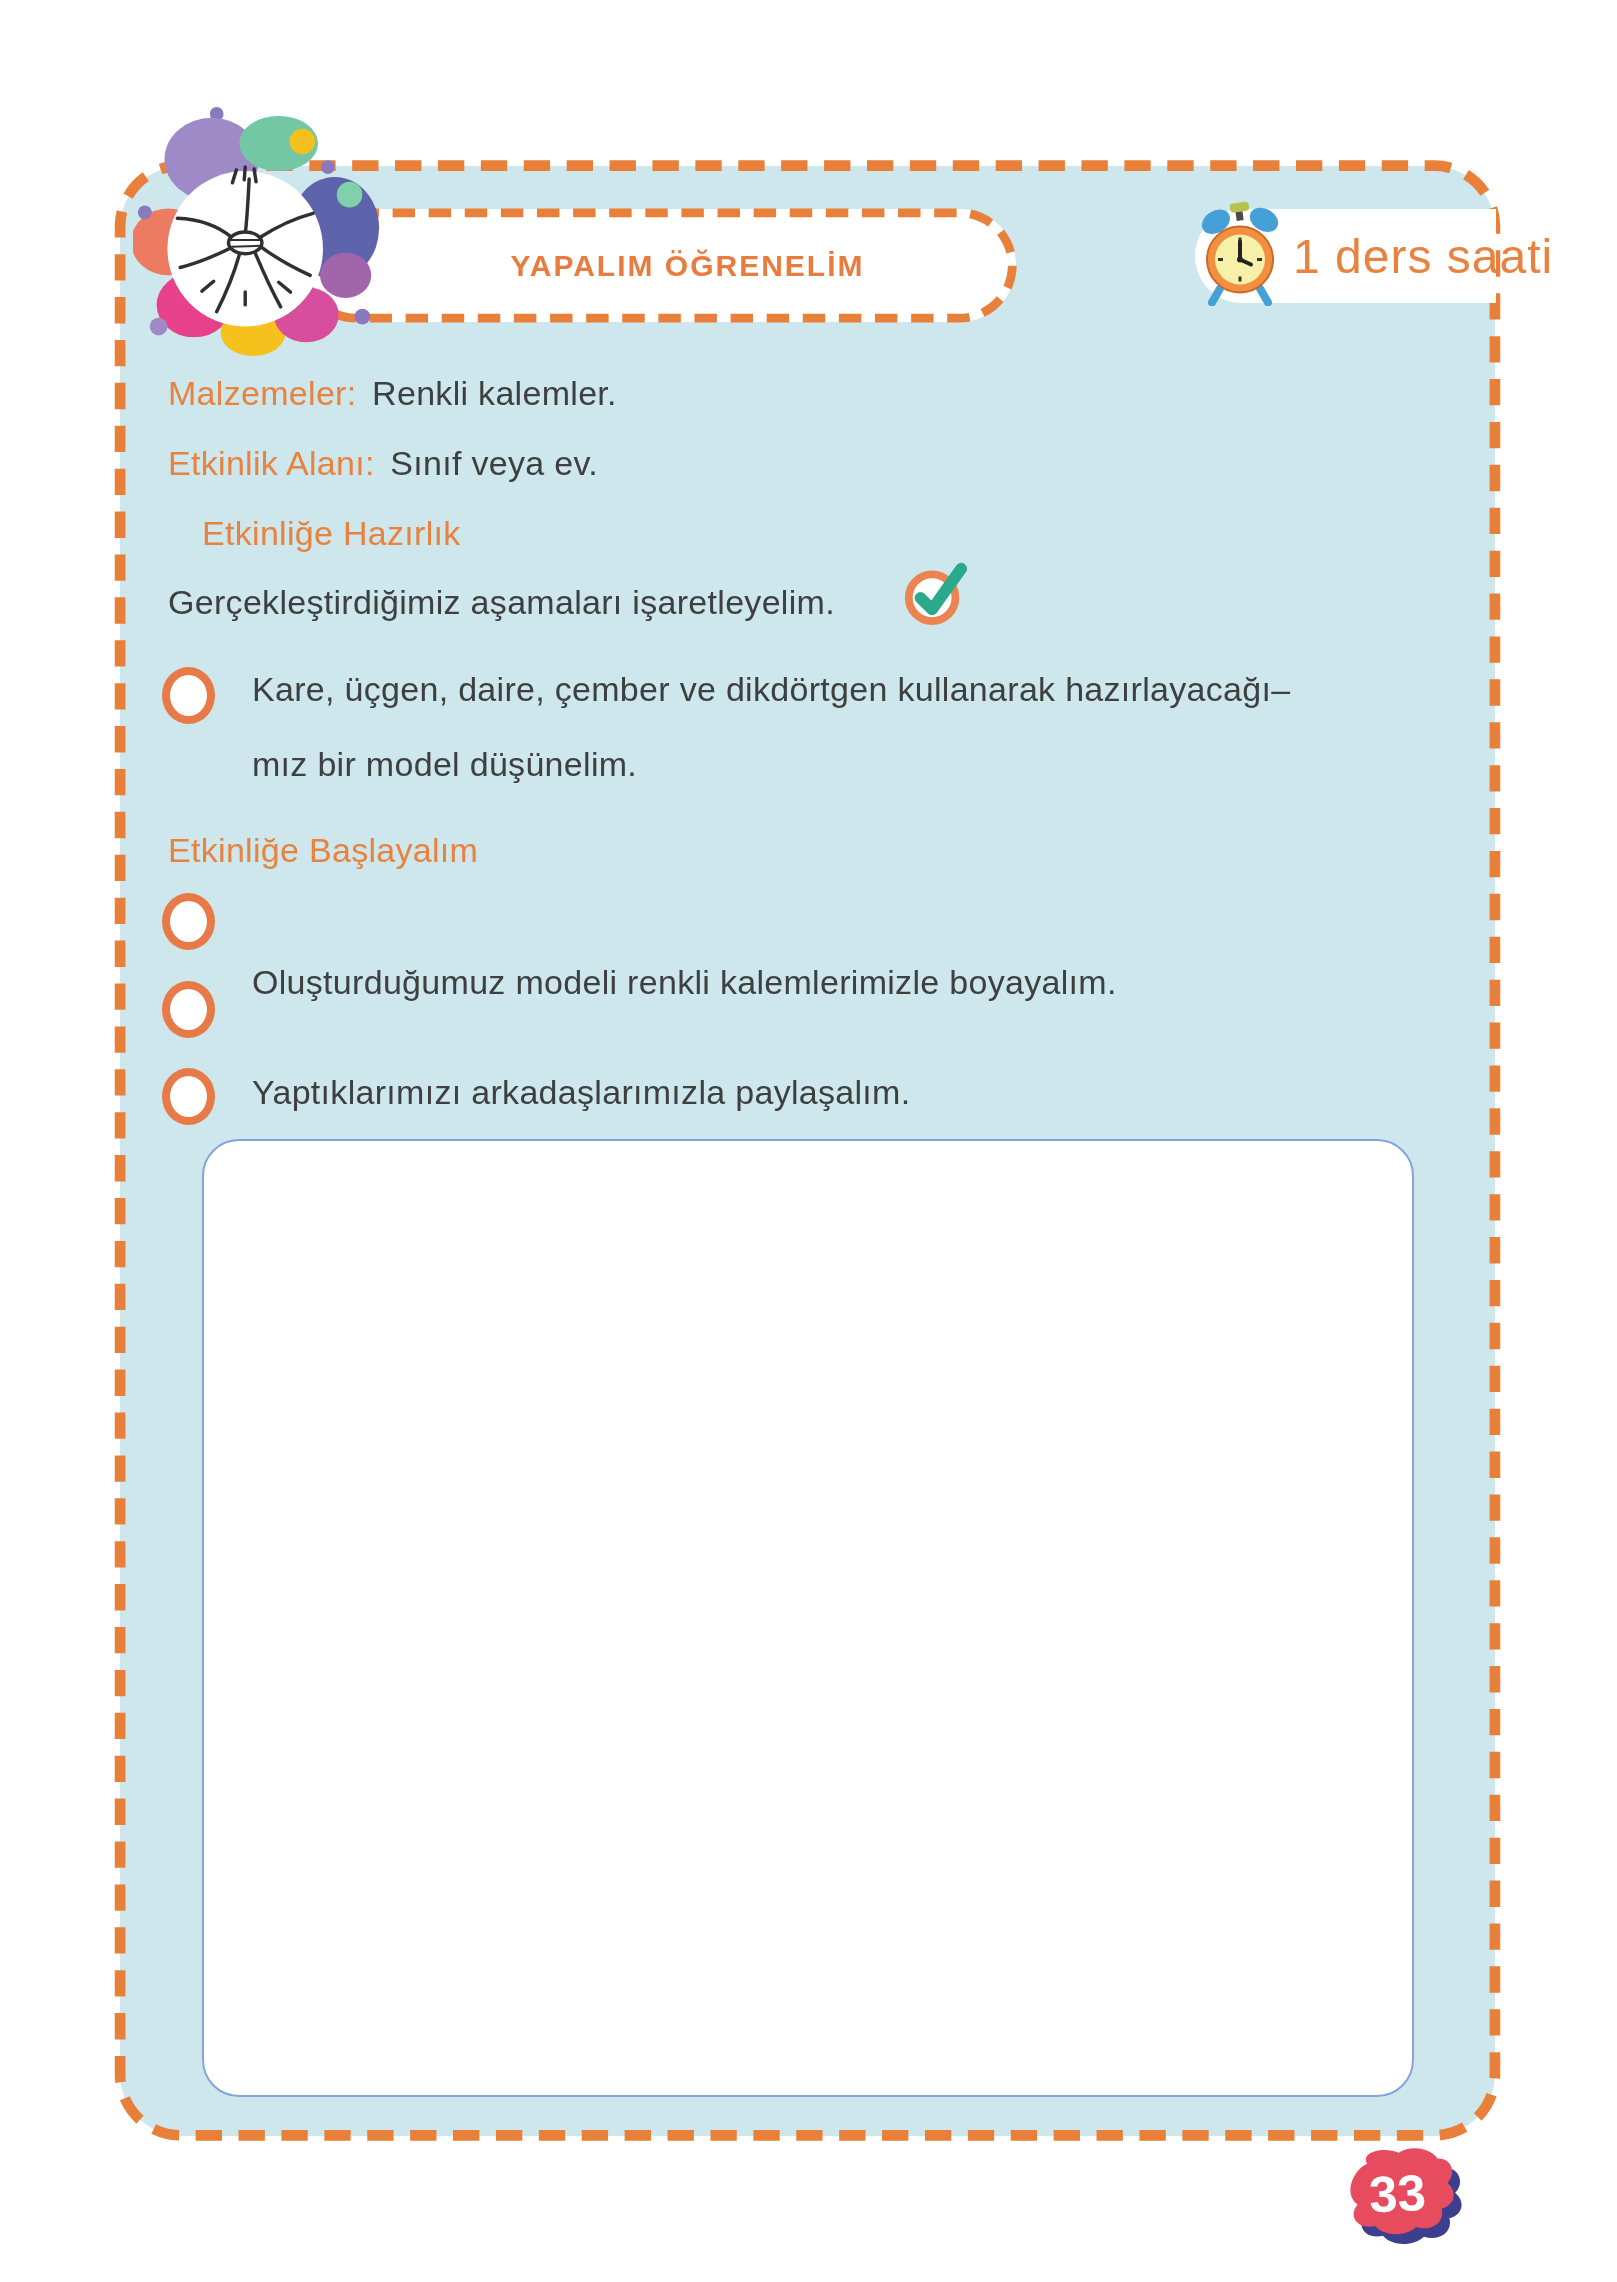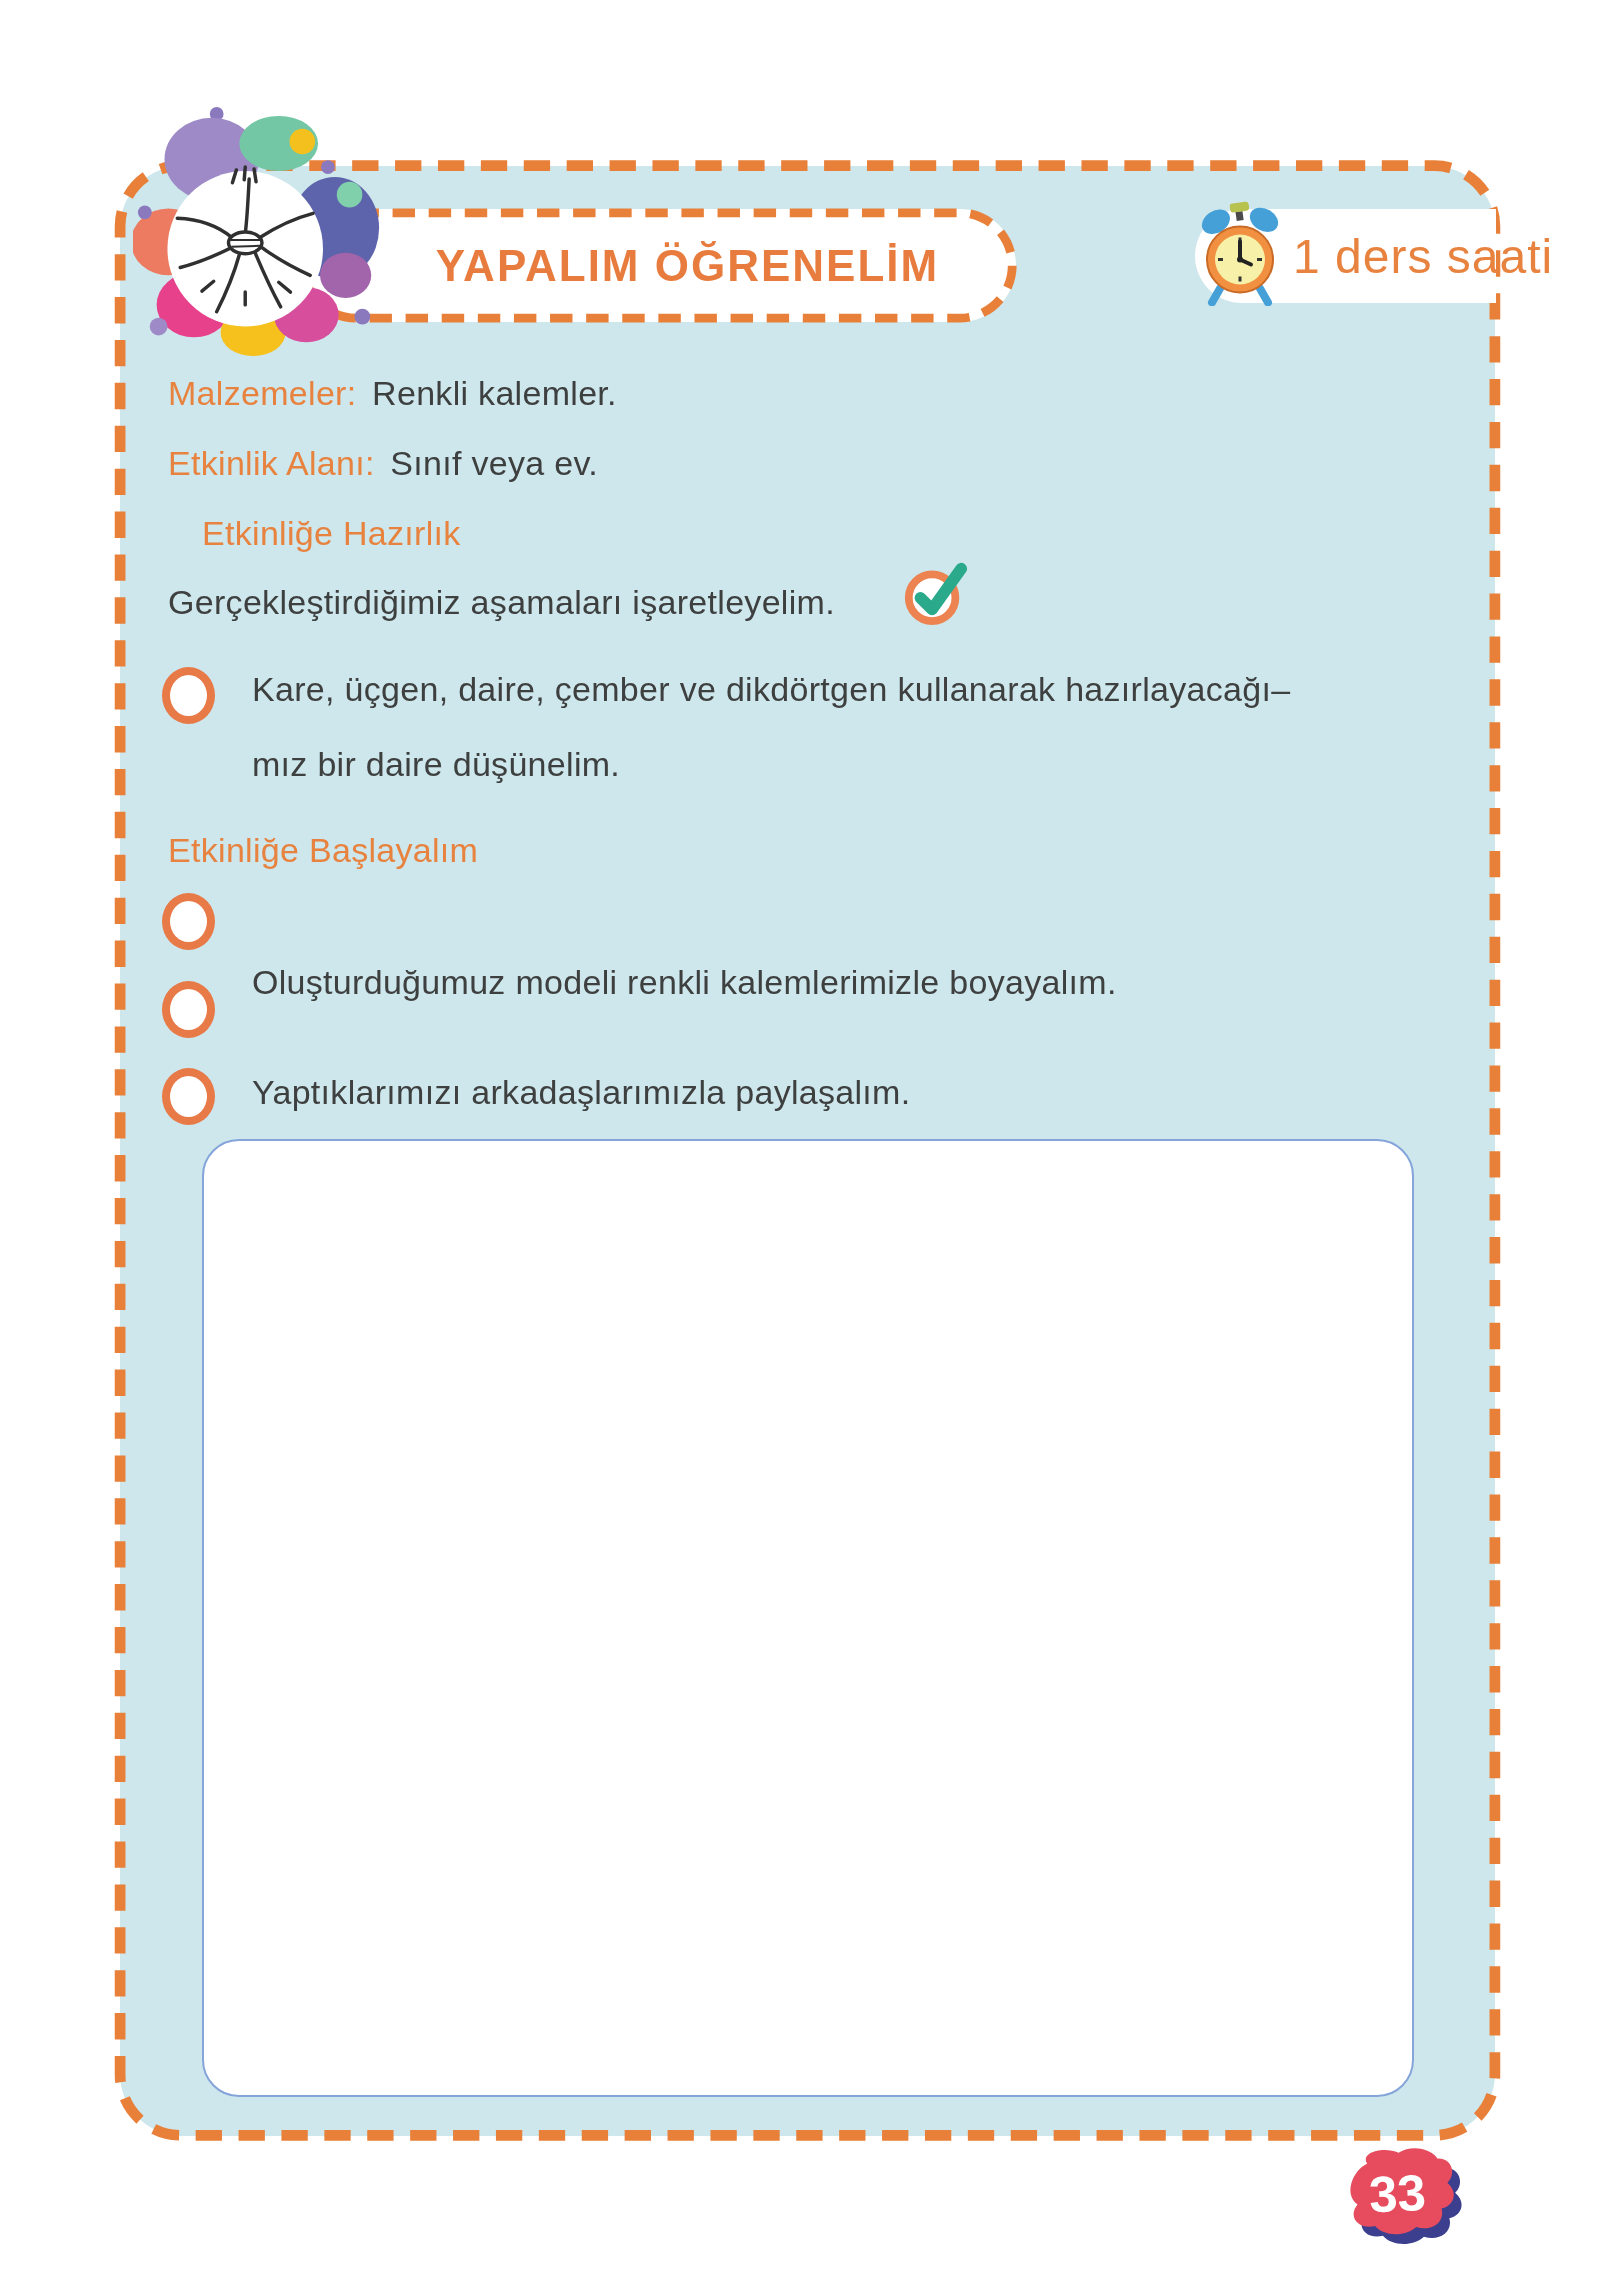--- a/index.html
+++ b/index.html
@@ -7,21 +7,21 @@
         font-family:"Liberation Sans",sans-serif;}
   .panel{position:absolute;left:120px;top:166px;width:1375px;height:1970px;
          background:#cde7ec;border-radius:62px;}
   .panel-border{position:absolute;left:109px;top:155px;width:1397px;height:1991px;pointer-events:none;}
 
   
   .title-pill{position:absolute;left:300px;top:209px;width:716px;height:113px;}
   .title-pill .bg{position:absolute;inset:0;background:#ffffff;border-radius:57px;}
   .title-pill svg{position:absolute;inset:-5.9px;width:728px;height:125px;}
   .title-text{position:absolute;inset:0;display:flex;align-items:center;justify-content:center;
-              padding-left:59px;color:#e87c3e;font-size:44px;font-weight:800;letter-spacing:2px;white-space:nowrap;}
+              padding-left:59px;color:#e87c3e;font-size:30px;font-weight:800;letter-spacing:2px;white-space:nowrap;}
   .time-pill{position:absolute;left:1195px;top:209px;width:301px;height:94px;background:#ffffff;
              border-radius:47px 0 0 47px;}
   .clock{position:absolute;left:0px;top:-7.8px;width:90px;height:105px;}
   .duration{position:absolute;left:98px;top:0;height:94px;display:flex;align-items:center;
             color:#e8823f;font-size:48px;letter-spacing:1px;white-space:nowrap;}
   .splash{position:absolute;left:133px;top:107px;width:252px;height:254px;}
 
   
   .t{position:absolute;font-size:34px;color:#3e3f3f;letter-spacing:0.3px;white-space:nowrap;line-height:1.1;}
   .orange{color:#e8823f;}
@@ -124,21 +124,21 @@
   <div class="t orange" style="left:168px;top:515px;margin-left:34px;">Etkinliğe Hazırlık</div>
 
   <div class="t" style="left:168px;top:584px;">Gerçekleştirdiğimiz aşamaları işaretleyelim.</div>
   <svg class="check-icon" viewBox="0 0 70 72">
     <circle cx="32" cy="43" r="24" fill="#ffffff" stroke="#ec8350" stroke-width="8"></circle>
     <path d="M20,43 L32,55 L62,13" fill="none" stroke="#2aa98b" stroke-width="12" stroke-linecap="round" stroke-linejoin="round"></path>
   </svg>
 
   <div class="check-circle" style="top:667px;"></div>
   <div class="t" style="left:252px;top:671px;">Kare, üçgen, daire, çember ve dikdörtgen kullanarak hazırlayacağı–</div>
-  <div class="t" style="left:252px;top:746px;">mız bir daire düşünelim.</div>
+  <div class="t" style="left:252px;top:746px;">mız bir model düşünelim.</div>
 
   <div class="t orange" style="left:168px;top:832px;">Etkinliğe Başlayalım</div>
 
   <div class="check-circle" style="top:893px;"></div>
 
   <div class="check-circle" style="top:981px;"></div>
   <div class="t" style="left:252px;top:964px;">Oluşturduğumuz modeli renkli kalemlerimizle boyayalım.</div>
 
   <div class="check-circle" style="top:1068px;"></div>
   <div class="t" style="left:252px;top:1074px;">Yaptıklarımızı arkadaşlarımızla paylaşalım.</div>

